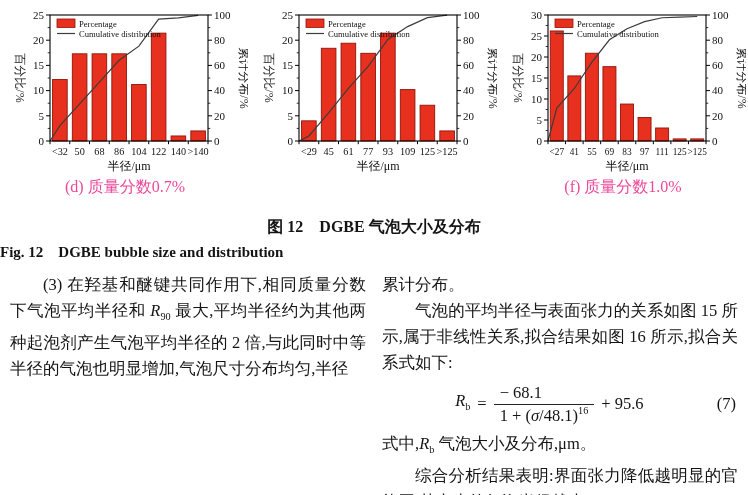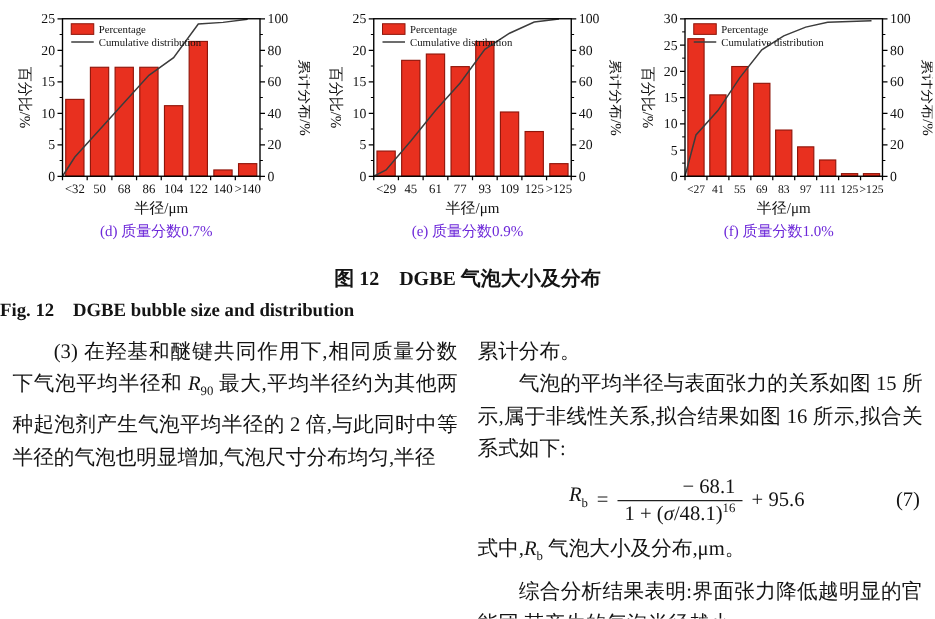--- a/index.html
+++ b/index.html
@@ -6,35 +6,35 @@
   .page{
     width:748px;height:495px;background:#ffffff;overflow:hidden;
     font-family:"Liberation Serif","DejaVu Serif",serif;color:#141414;
     position:relative;box-sizing:border-box;padding-top:8px;
   }
   
   .charts-row{display:flex;justify-content:space-between;padding:0 2px;}
   .chart-block{width:246px;}
   .chart-block svg{display:block;}
   svg text{font-family:"Liberation Serif","DejaVu Serif",serif;fill:#111;}
-  .subcap{font-size:12px;text-align:center;margin-top:1px;color:#6d28d9;}
+  .subcap{font-size:16px;text-align:center;margin-top:1px;color:#ec4899;}
   .cap-zh{font-size:16px;font-weight:bold;text-align:center;margin-top:19px;}
   .cap-en{font-size:15px;font-weight:bold;margin-top:5px;}
   
   .columns{display:flex;gap:16px;padding:0 10px;margin-top:10px;}
   .col{flex:1;font-size:16.5px;line-height:26px;text-align:justify;}
   .col p{margin:0;}
   .indent{text-indent:2em;}
   .var{font-style:italic;}
   sub{font-size:0.62em;}
   sup{font-size:0.62em;}
   
   .equation{display:flex;align-items:center;margin:7px 0 5px 0;font-size:16.5px;}
   .eq-body{flex:1;display:flex;justify-content:center;align-items:center;gap:7px;}
-  .frac{display:inline-flex;flex-direction:column;text-align:right;line-height:1.25;}
+  .frac{display:inline-flex;flex-direction:column;text-align:left;line-height:1.25;}
   .frac .num{padding:0 6px;}
   .frac .den{border-top:1.3px solid #222;padding:0 6px;}
   .eq-num{padding-right:2px;}
 </style>
 </head>
 <body>
 
 <div class="page">
 
   <div class="charts-row">
@@ -195,21 +195,20 @@
           <text x="14" y="70" text-anchor="middle" font-size="12" transform="rotate(90 14 70)">百分比/%</text>
           <text x="238" y="70" text-anchor="middle" font-size="12" transform="rotate(90 238 70)">累计分布/%</text>
           <text x="127" y="162" text-anchor="middle" font-size="12">半径/μm</text>
           <g>
             <rect x="55" y="11" width="18" height="8.5" fill="#e8301f" stroke="#8f150a" stroke-width="0.8"></rect>
             <text x="77" y="18.5" font-size="8.6">Percentage</text>
             <line x1="55" y1="25.5" x2="73" y2="25.5" stroke="#3c3c3c" stroke-width="1.2"></line>
             <text x="77" y="28.8" font-size="8.6">Cumulative distribution</text>
           </g>
         </svg>
-      <div class="subcap">(e) 质量分数0.9%</div>
     </div>
     <div class="chart-block">
       <svg width="246" height="168" viewBox="0 0 246 168">
           <g>
             <rect x="50.28" y="22.96" width="12.99" height="110.04" fill="#e8301f" stroke="#8f150a" stroke-width="0.9"></rect>
             <rect x="67.84" y="67.90" width="12.99" height="65.10" fill="#e8301f" stroke="#8f150a" stroke-width="0.9"></rect>
             <rect x="85.39" y="45.22" width="12.99" height="87.78" fill="#e8301f" stroke="#8f150a" stroke-width="0.9"></rect>
             <rect x="102.95" y="58.66" width="12.99" height="74.34" fill="#e8301f" stroke="#8f150a" stroke-width="0.9"></rect>
             <rect x="120.50" y="96.04" width="12.99" height="36.96" fill="#e8301f" stroke="#8f150a" stroke-width="0.9"></rect>
             <rect x="138.06" y="109.48" width="12.99" height="23.52" fill="#e8301f" stroke="#8f150a" stroke-width="0.9"></rect>

